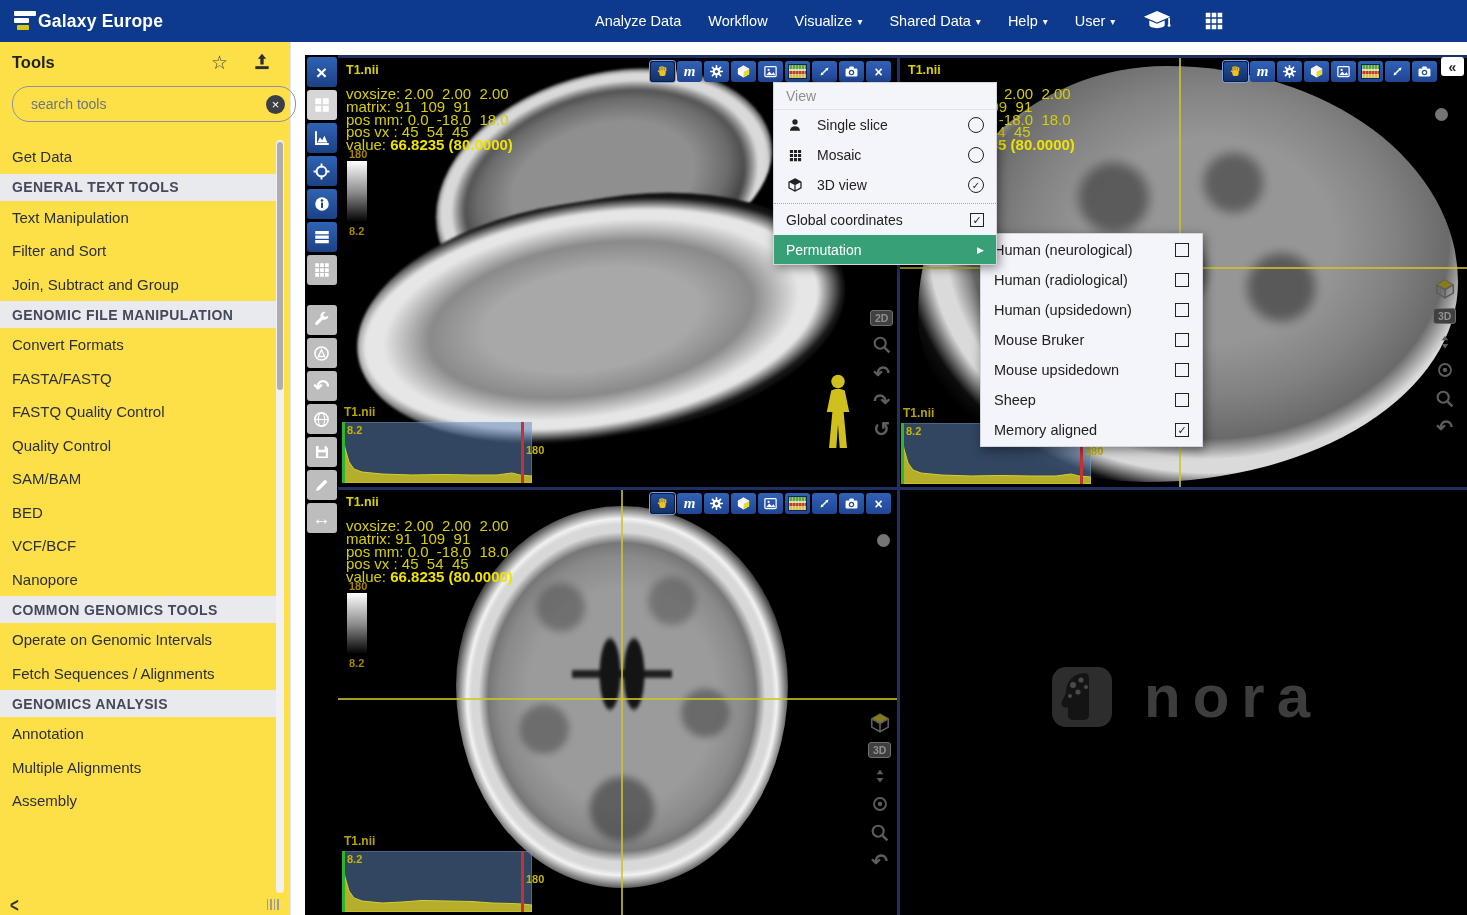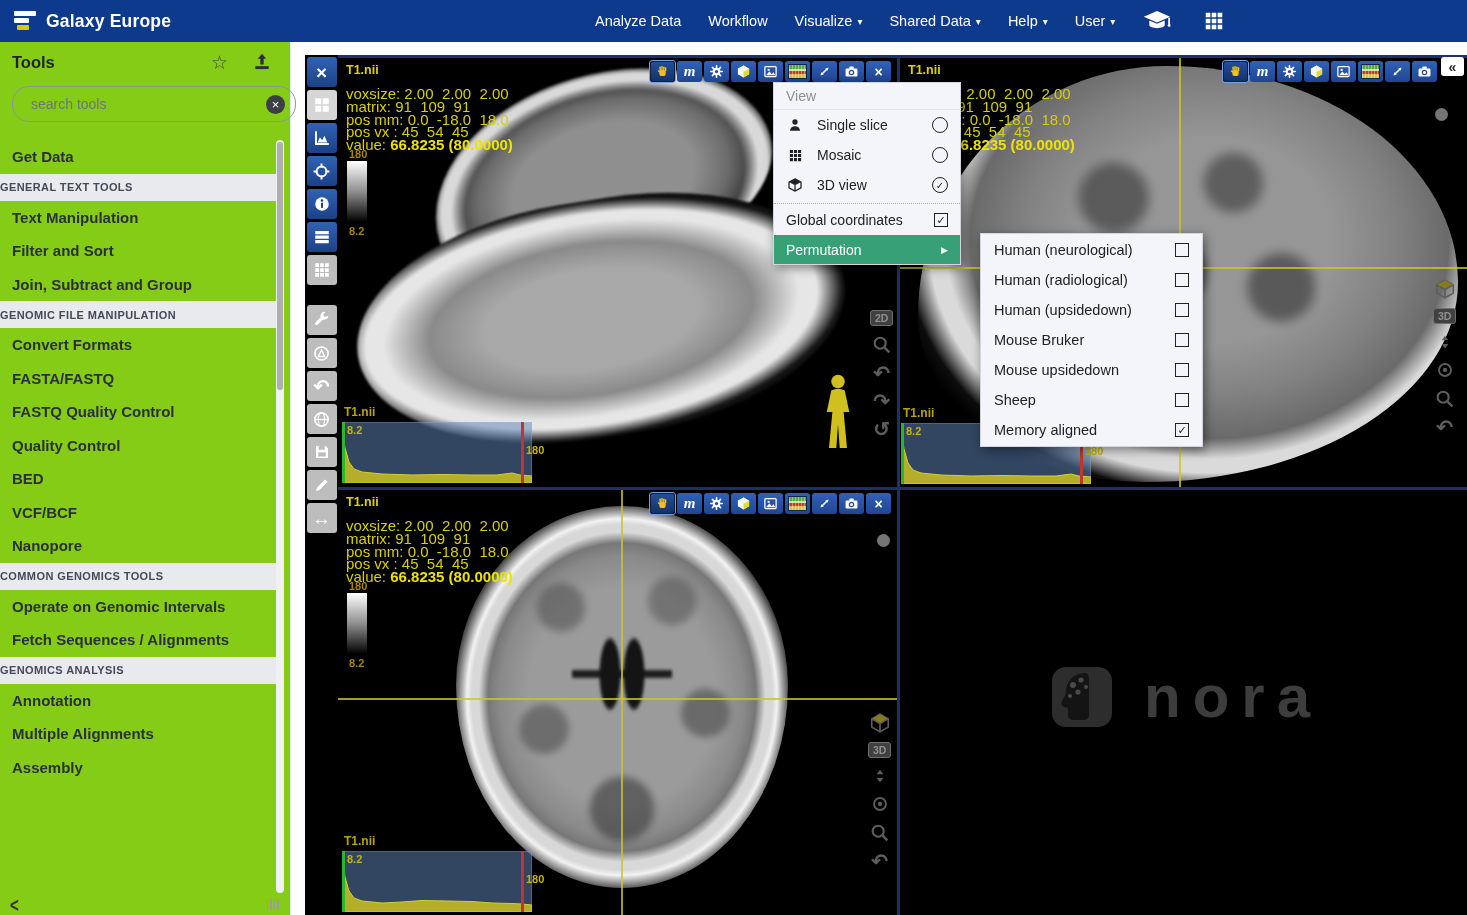--- a/index.html
+++ b/index.html
@@ -2,45 +2,45 @@
 <html><head>
 <meta charset="utf-8">
 <style>
   html,body{margin:0;padding:0;}
   body{width:1467px;height:915px;overflow:hidden;position:relative;background:#fff;
        font-family:"Liberation Sans",sans-serif;-webkit-font-smoothing:antialiased;}
   svg{display:block;}
 
   
   .navbar{position:absolute;left:0;top:0;width:1467px;height:42px;background:#0d3a8d;display:flex;align-items:center;}
-  .brand{display:flex;align-items:flex-end;margin-left:14px;gap:8px;cursor:pointer;}
+  .brand{display:flex;align-items:flex-end;margin-left:14px;gap:0;cursor:pointer;}
   .logo-bars{position:relative;width:24px;height:22px;}
   .logo-bars i{position:absolute;display:block;background:#fff;height:4.5px;border-radius:1px;}
   .logo-bars .b1{left:0;top:1px;width:22px;}
   .logo-bars .b2{left:0;top:8px;width:15px;}
   .logo-bars .b3{left:3px;top:15px;width:12px;background:#d7c80c;}
   .brand-text{color:#fff;font-size:17.5px;font-weight:bold;letter-spacing:.2px;}
   .nav-items{position:absolute;left:595px;top:0;height:42px;display:flex;align-items:center;gap:27px;color:#fff;font-size:14.5px;}
   .nav-item{display:flex;align-items:center;gap:5px;cursor:pointer;white-space:nowrap;}
   .caret{font-size:10px;opacity:.95;}
   .nav-icon{width:30px;display:flex;justify-content:center;cursor:pointer;}
 
   
-  .sidebar{position:absolute;left:0;top:42px;width:290px;height:873px;background:#84cc16;border-right:1px solid #e6e6e9;}
+  .sidebar{position:absolute;left:0;top:42px;width:290px;height:873px;background:#fde047;border-right:1px solid #e6e6e9;}
   .sb-head{position:absolute;left:12px;right:18px;top:10px;display:flex;align-items:center;}
   .sb-title{font-size:16.5px;font-weight:bold;color:#1f2229;}
   .sb-head-icons{margin-left:auto;display:flex;align-items:center;gap:24px;}
   .star-ic{font-size:19px;color:#3a3d44;cursor:pointer;line-height:1;}
   .searchbox{position:absolute;left:12px;top:44px;width:256px;height:34px;border:1px solid #8d93a0;border-radius:17px;display:flex;align-items:center;padding:0 10px 0 16px;}
   .searchbox input{border:none;outline:none;flex:1;font-size:14px;color:#333;font-family:"Liberation Sans",sans-serif;background:transparent;}
   .searchbox input::placeholder{color:#6d737e;}
   .clear-btn{width:19px;height:19px;border-radius:50%;background:#3c4046;color:#fff;display:flex;align-items:center;justify-content:center;font-size:13px;cursor:pointer;}
   .toollist{position:absolute;left:0;right:13px;top:98px;}
-  .tool{height:33.5px;display:flex;align-items:center;padding-left:12px;font-size:15px;font-weight:bold;color:#2b2f3a;cursor:pointer;}
-  .sbsection{height:27px;display:flex;align-items:center;padding-left:0;font-size:11px;font-weight:bold;letter-spacing:.4px;color:#43485a;background:#e9eaee;}
+  .tool{height:33.5px;display:flex;align-items:center;padding-left:12px;font-size:15px;font-weight:normal;color:#2b2f3a;cursor:pointer;}
+  .sbsection{height:27px;display:flex;align-items:center;padding-left:12px;font-size:14px;font-weight:bold;letter-spacing:.4px;color:#43485a;background:#e9eaee;}
   .sb-scrolltrack{position:absolute;right:6px;top:98px;width:8px;height:753px;background:#f1f1f3;border-radius:4px;}
   .sb-scrollthumb{position:absolute;right:7px;top:100px;width:6px;height:248px;background:#aeaeb2;border-radius:3px;cursor:grab;}
   .sb-bottom{position:absolute;left:0;right:0;bottom:0;height:22px;display:flex;align-items:center;padding:0 10px;}
   .chev-left{font-size:15px;font-weight:bold;color:#333;transform:scaleY(1.4);cursor:pointer;}
   .grip{margin-left:auto;width:13px;height:11px;background:repeating-linear-gradient(90deg,#9c9c9c 0 1.5px,transparent 1.5px 3.5px);cursor:grab;}
 
   
   .viewer{position:absolute;left:305px;top:55px;width:1162px;height:860px;background:#203063;}
   .vleftbar{position:absolute;left:0;top:0;width:33px;height:860px;background:#000;display:flex;flex-direction:column;align-items:center;padding-top:2px;box-sizing:border-box;}
   .lbtn{width:30px;height:30px;border-radius:3px;margin-bottom:3px;display:flex;align-items:center;justify-content:center;cursor:pointer;flex:none;}
@@ -123,21 +123,21 @@
         radial-gradient(circle at 22% 60%,#505050 0 7%,transparent 10%),
         radial-gradient(circle at 50% 85%,#3a3a3a 0 9%,transparent 12%);}
   .xh-v{position:absolute;top:0;bottom:0;width:1.5px;background:rgba(205,198,40,.8);z-index:5;}
   .xh-h{position:absolute;left:0;right:0;height:1.5px;background:rgba(205,198,40,.8);z-index:5;}
 
   
   .nora{position:absolute;left:150px;top:172px;display:flex;align-items:center;gap:30px;}
   .nora-text{font-size:60px;font-weight:bold;color:#3d3d3d;letter-spacing:12px;}
 
   
-  .ctx-menu{position:absolute;left:773px;top:82px;width:188px;background:#f4f4fb;z-index:60;
+  .ctx-menu{position:absolute;left:773px;top:82px;width:224px;background:#f4f4fb;z-index:60;
      box-shadow:2px 3px 10px rgba(0,0,0,.45);border:1px solid #d5d5de;box-sizing:border-box;font-size:14px;color:#222;}
   .cm-header{height:26px;line-height:26px;padding:0 12px;color:#8f8f8f;border-bottom:1px solid #e2e2e8;}
   .cm-item{height:30px;display:flex;align-items:center;padding:0 12px;gap:13px;cursor:pointer;}
   .cm-ic{width:18px;display:flex;justify-content:center;}
   .cm-label{flex:1;}
   .radio{width:16px;height:16px;border:1.7px solid #222;border-radius:50%;box-sizing:border-box;
      display:flex;align-items:center;justify-content:center;font-size:10px;color:#222;background:#fff0;}
   .cm-sep{border-top:1px dotted #a9a9b4;margin:3px 0 1px;}
   .checkbox{width:14px;height:14px;border:1.7px solid #222;box-sizing:border-box;display:flex;align-items:center;justify-content:center;
      font-size:11px;line-height:1;color:#222;}
@@ -222,20 +222,21 @@
     <div class="tool">Get Data</div>
     <div class="sbsection">GENERAL TEXT TOOLS</div>
     <div class="tool">Text Manipulation</div>
     <div class="tool">Filter and Sort</div>
     <div class="tool">Join, Subtract and Group</div>
     <div class="sbsection">GENOMIC FILE MANIPULATION</div>
     <div class="tool">Convert Formats</div>
     <div class="tool">FASTA/FASTQ</div>
     <div class="tool">FASTQ Quality Control</div>
     <div class="tool">Quality Control</div>
+    <div class="tool">SAM/BAM</div>
     <div class="tool">BED</div>
     <div class="tool">VCF/BCF</div>
     <div class="tool">Nanopore</div>
     <div class="sbsection">COMMON GENOMICS TOOLS</div>
     <div class="tool">Operate on Genomic Intervals</div>
     <div class="tool">Fetch Sequences / Alignments</div>
     <div class="sbsection">GENOMICS ANALYSIS</div>
     <div class="tool">Annotation</div>
     <div class="tool">Multiple Alignments</div>
     <div class="tool">Assembly</div>

